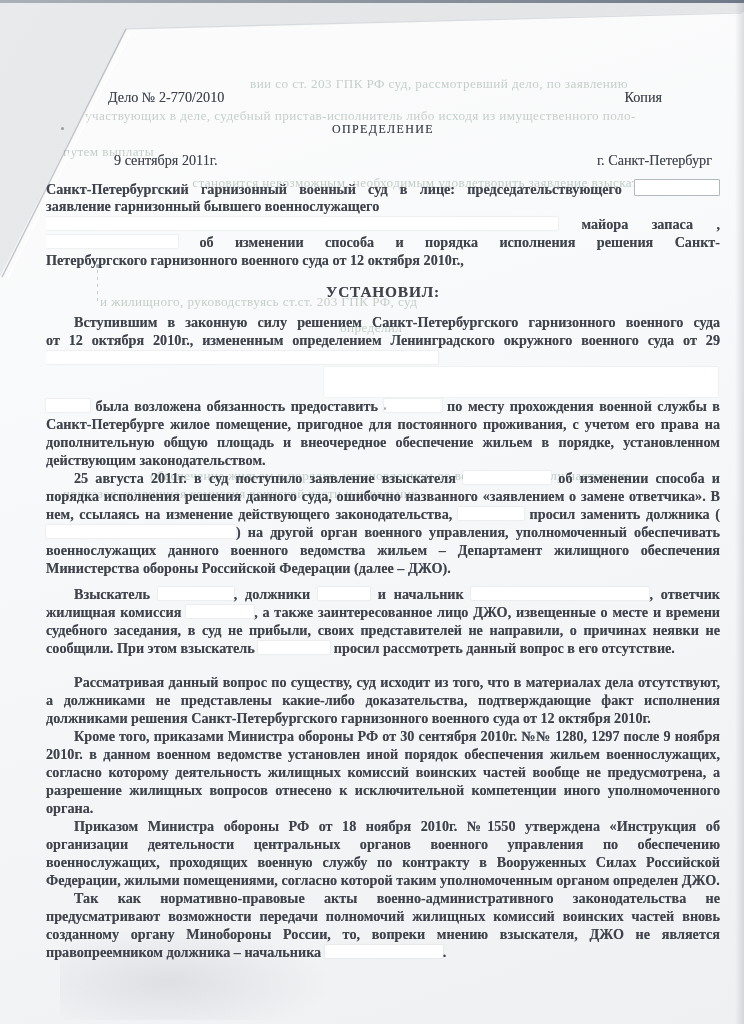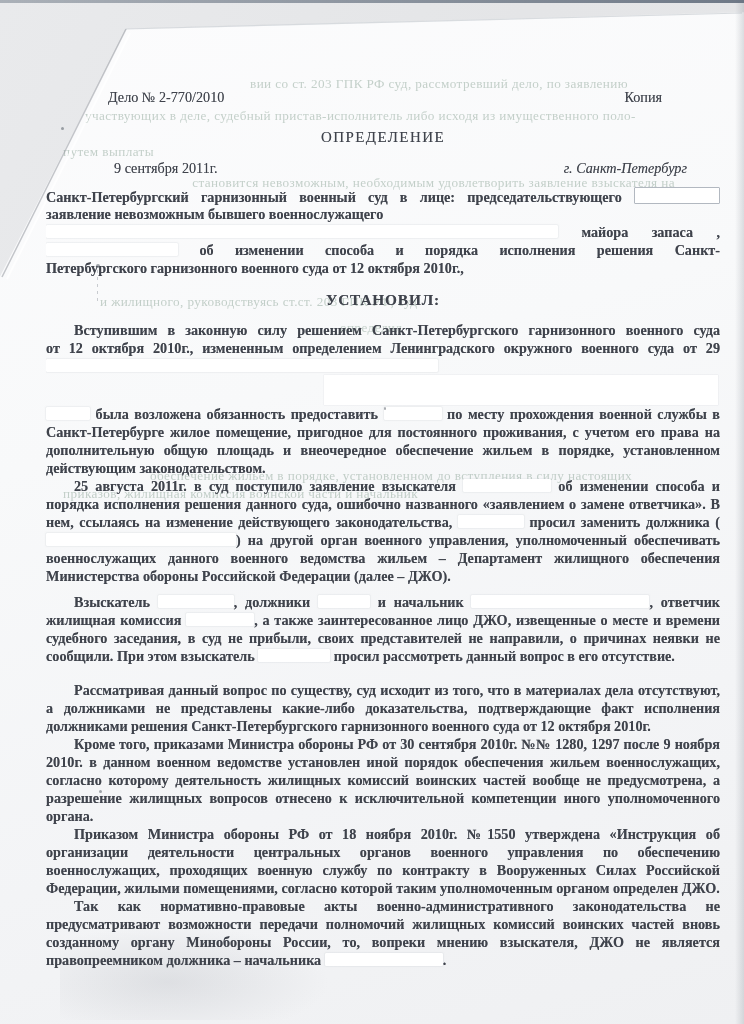--- a/index.html
+++ b/index.html
@@ -26,24 +26,24 @@
   .d4{left:99px;top:790px;width:3px;height:3px;}
   .vline{position:absolute;left:97px;top:270px;width:1px;height:34px;z-index:2;
         background:repeating-linear-gradient(to bottom, rgba(140,146,155,.45) 0 3px, transparent 3px 7px);}
 
   .content{position:absolute;left:46px;top:88px;width:674px;z-index:3;
         color:#3f434c;font-size:14.2px;line-height:18px;
         text-shadow:0 0 .5px rgba(63,67,76,.5);}
   .row-head{position:relative;height:18px;}
   .case{margin-left:62px;}
   .copy{position:absolute;right:58px;top:0;}
-  .title{text-align:center;margin-top:22px;font-size:15px;letter-spacing:1.4px;}
+  .title{text-align:center;margin-top:14px;font-size:12px;letter-spacing:1.4px;}
   .row-date{margin-top:13px;height:18px;}
   .date{margin-left:68px;}
-  .city{float:right;margin-right:33px;font-style:italic;}
+  .city{float:right;margin-right:8px;}
   #docbody{margin-top:10px;font-weight:bold;}
 
   .ln{height:18px;line-height:18px;text-align:justify;text-align-last:justify;overflow:hidden;}
   .ln.left{text-align:left;text-align-last:left;}
   .para{text-align:justify;}
   .ind{text-indent:28px;}
   .ruling{text-align:center;margin:14px 0 12px;font-size:15.4px;letter-spacing:.8px;
         text-align-last:center;}
   .gap{position:relative;width:100%;}
   .gapbox{height:100%;background:#ffffff;margin-left:auto;margin-right:2px;
@@ -81,21 +81,21 @@
       <span class="copy">Копия</span>
     </div>
     <div class="title">ОПРЕДЕЛЕНИЕ</div>
     <div class="row-date">
       <span class="date">9 сентября 2011г.</span>
       <span class="city">г. Санкт-Петербург</span>
     </div>
     <div id="docbody">
         <div class="plines">
           <div class="ln"><span>Санкт-Петербургский гарнизонный военный суд в лице: председательствующего</span> <span class="rx rxb" style="width: 84px;"></span></div>
-          <div class="ln left"><span>заявление невозможным бывшего военнослужащего</span> </div>
+          <div class="ln left"><span>заявление гарнизонный бывшего военнослужащего</span> </div>
           <div class="ln"><span class="rx" style="width: 512px;"></span> <span>майора запаса ,</span></div>
           <div class="ln"><span class="rx" style="width: 132px;"></span> <span>об изменении способа и порядка исполнения решения Санкт-</span></div>
           <div class="ln left"><span>Петербургского гарнизонного военного суда от 12 октября 2010г.,</span></div>
         </div>
         <div class="ruling">УСТАНОВИЛ:</div>
         <div class="plines">
           <div class="ln ind"><span>Вступившим в законную силу решением Санкт-Петербургского гарнизонного военного суда</span></div>
           <div class="ln"><span>от 12 октября 2010г., измененным определением Ленинградского окружного военного суда от 29</span></div>
           <div class="ln left"> <span class="rx" style="width: 392px;"></span></div>
         </div>

